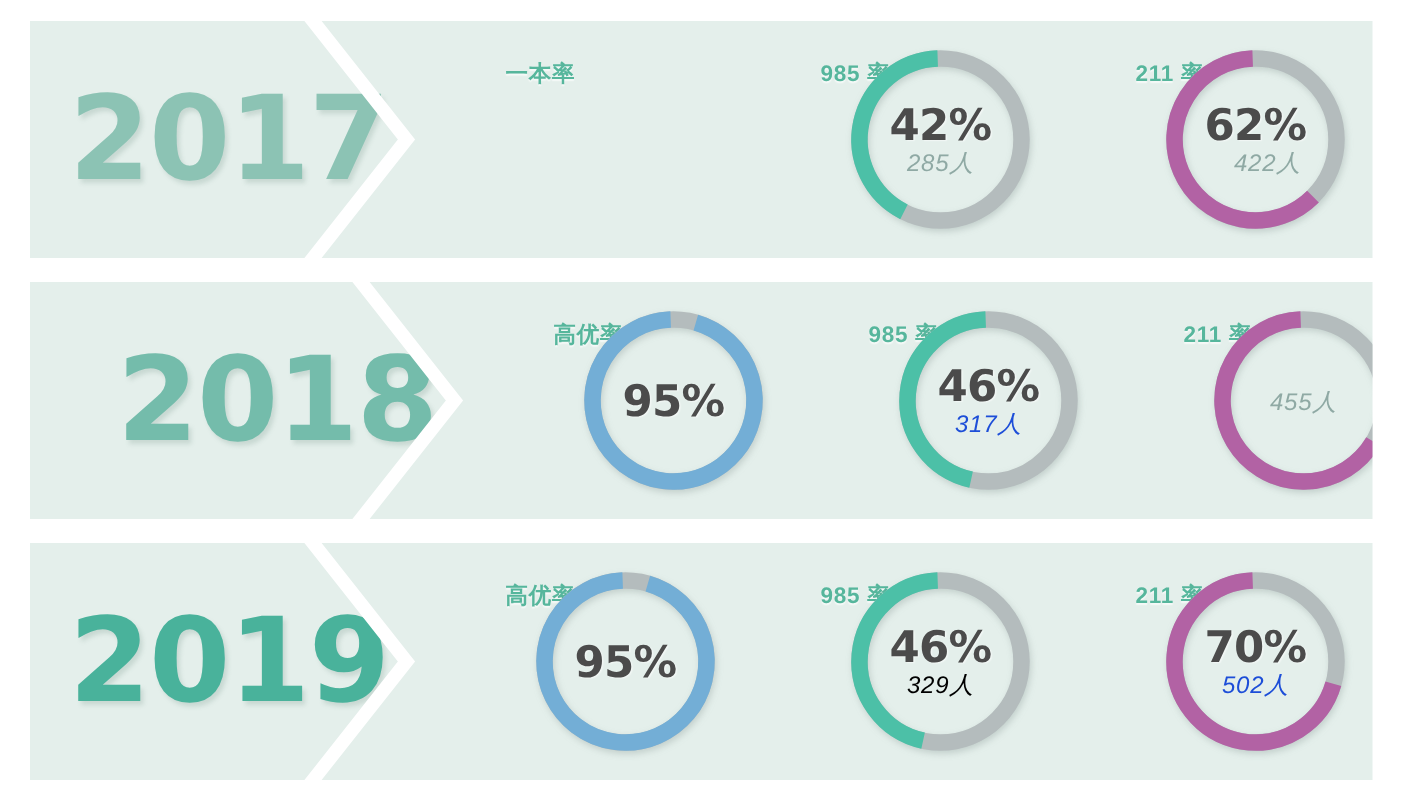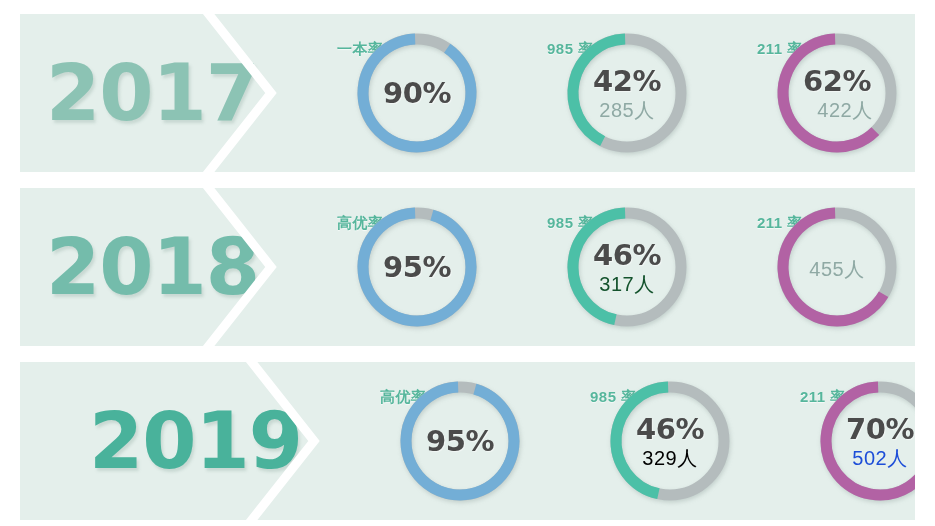--- a/index.html
+++ b/index.html
@@ -26,21 +26,21 @@
     position: relative;
     margin: 0 20px 0 20px;
     height: 158px;
     background: #e4efeb;
     display: flex;
     align-items: center;
     overflow: hidden;
   }
   .row-0 { margin-top: 14px; }
   .row-1 { margin-top: 16px; }
-  .row-2 { margin-top: 16px; padding-left: 43px; }
+  .row-2 { margin-top: 16px; }
 
   
   .year-block {
     position: relative;
     width: 275px;
     height: 100%;
     flex: 0 0 275px;
   }
   .year-label {
     position: absolute;
@@ -120,49 +120,41 @@
     font-family: "DejaVu Sans", sans-serif;
     font-size: 29px;
     font-weight: 700;
     color: #4b4b4b;
     line-height: 1;
     letter-spacing: -0.5px;
     text-shadow: 1px 1px 1px rgba(255,255,255,0.55);
   }
   .count {
     margin-top: 4px;
-    font-size: 20px;
+    font-size: 16px;
     color: #8fa9a4;
     line-height: 1;
     letter-spacing: 0.5px;
+    font-style: italic;
   }
 </style>
 </head>
 <body>
 
 <div id="infographic">
     <div class="year-row row-0" style="background: rgb(228, 239, 235);">
       <div class="year-block">
         <div class="year-label" style="color: rgb(140, 195, 180);">2017</div>
         <div class="chevron"><svg viewBox="0 0 120 178">
             <path d="M 10 -20 L 96 89 L 10 198" fill="none" stroke="#ffffff" stroke-width="9" stroke-linejoin="miter"></path>
           </svg></div>
       </div>
       <div class="charts">
         <div class="chart-cell">
           <div class="metric-label" style="color: rgb(86, 182, 156);">一本率</div>
-          <div class="donut-wrap">
-            <svg viewBox="0 0 132 132">
-              <circle cx="66" cy="66" r="54" fill="none" stroke="#b4bcbd" stroke-width="11"></circle>
-              <path d="M 64.12 12.03 A 54 54 0 1 0 96.20 21.23" fill="none" stroke="#73aed6" stroke-width="11" stroke-linecap="butt"></path>
-            </svg>
-            <div class="donut-center">
-              <div class="pct" style="color: rgb(75, 75, 75);">90%</div>
-            </div>
-          </div>
         </div>
         <div class="chart-cell">
           <div class="metric-label" style="color: rgb(86, 182, 156);">985 率</div>
           <div class="donut-wrap">
             <svg viewBox="0 0 132 132">
               <circle cx="66" cy="66" r="54" fill="none" stroke="#b4bcbd" stroke-width="11"></circle>
               <path d="M 64.12 12.03 A 54 54 0 0 0 41.65 114.20" fill="none" stroke="#4cc0a7" stroke-width="11" stroke-linecap="butt"></path>
             </svg>
             <div class="donut-center">
               <div class="pct" style="color: rgb(75, 75, 75);">42%</div>
@@ -178,21 +170,21 @@
               <path d="M 64.12 12.03 A 54 54 0 1 0 104.32 104.05" fill="none" stroke="#b262a4" stroke-width="11" stroke-linecap="butt"></path>
             </svg>
             <div class="donut-center">
               <div class="pct" style="color: rgb(75, 75, 75);">62%</div>
               <div class="count" style="color: rgb(143, 169, 164); margin-left: 16px;">422人</div>
             </div>
           </div>
         </div>
       </div>
     </div>
-    <div class="year-row row-1" style="background: rgb(228, 239, 235);">
+    <div class="year-row row-1" style="background: rgb(228, 239, 235); padding-left: 32px;">
       <div class="year-block">
         <div class="year-label" style="color: rgb(116, 188, 171);">2018</div>
         <div class="chevron"><svg viewBox="0 0 120 178">
             <path d="M 10 -20 L 96 89 L 10 198" fill="none" stroke="#ffffff" stroke-width="9" stroke-linejoin="miter"></path>
           </svg></div>
       </div>
       <div class="charts">
         <div class="chart-cell">
           <div class="metric-label" style="color: rgb(86, 182, 156);">高优率</div>
           <div class="donut-wrap">
@@ -207,21 +199,21 @@
         </div>
         <div class="chart-cell">
           <div class="metric-label" style="color: rgb(86, 182, 156);">985 率</div>
           <div class="donut-wrap">
             <svg viewBox="0 0 132 132">
               <circle cx="66" cy="66" r="54" fill="none" stroke="#b4bcbd" stroke-width="11"></circle>
               <path d="M 64.12 12.03 A 54 54 0 0 0 54.40 118.74" fill="none" stroke="#4cc0a7" stroke-width="11" stroke-linecap="butt"></path>
             </svg>
             <div class="donut-center">
               <div class="pct" style="color: rgb(75, 75, 75);">46%</div>
-              <div class="count" style="color: #14532d;">317人</div>
+              <div class="count" style="color: #1d4ed8;">317人</div>
             </div>
           </div>
         </div>
         <div class="chart-cell">
           <div class="metric-label" style="color: rgb(86, 182, 156);">211 率</div>
           <div class="donut-wrap">
             <svg viewBox="0 0 132 132">
               <circle cx="66" cy="66" r="54" fill="none" stroke="#b4bcbd" stroke-width="11"></circle>
               <path d="M 64.12 12.03 A 54 54 0 1 0 112.58 93.33" fill="none" stroke="#b262a4" stroke-width="11" stroke-linecap="butt"></path>
             </svg>

